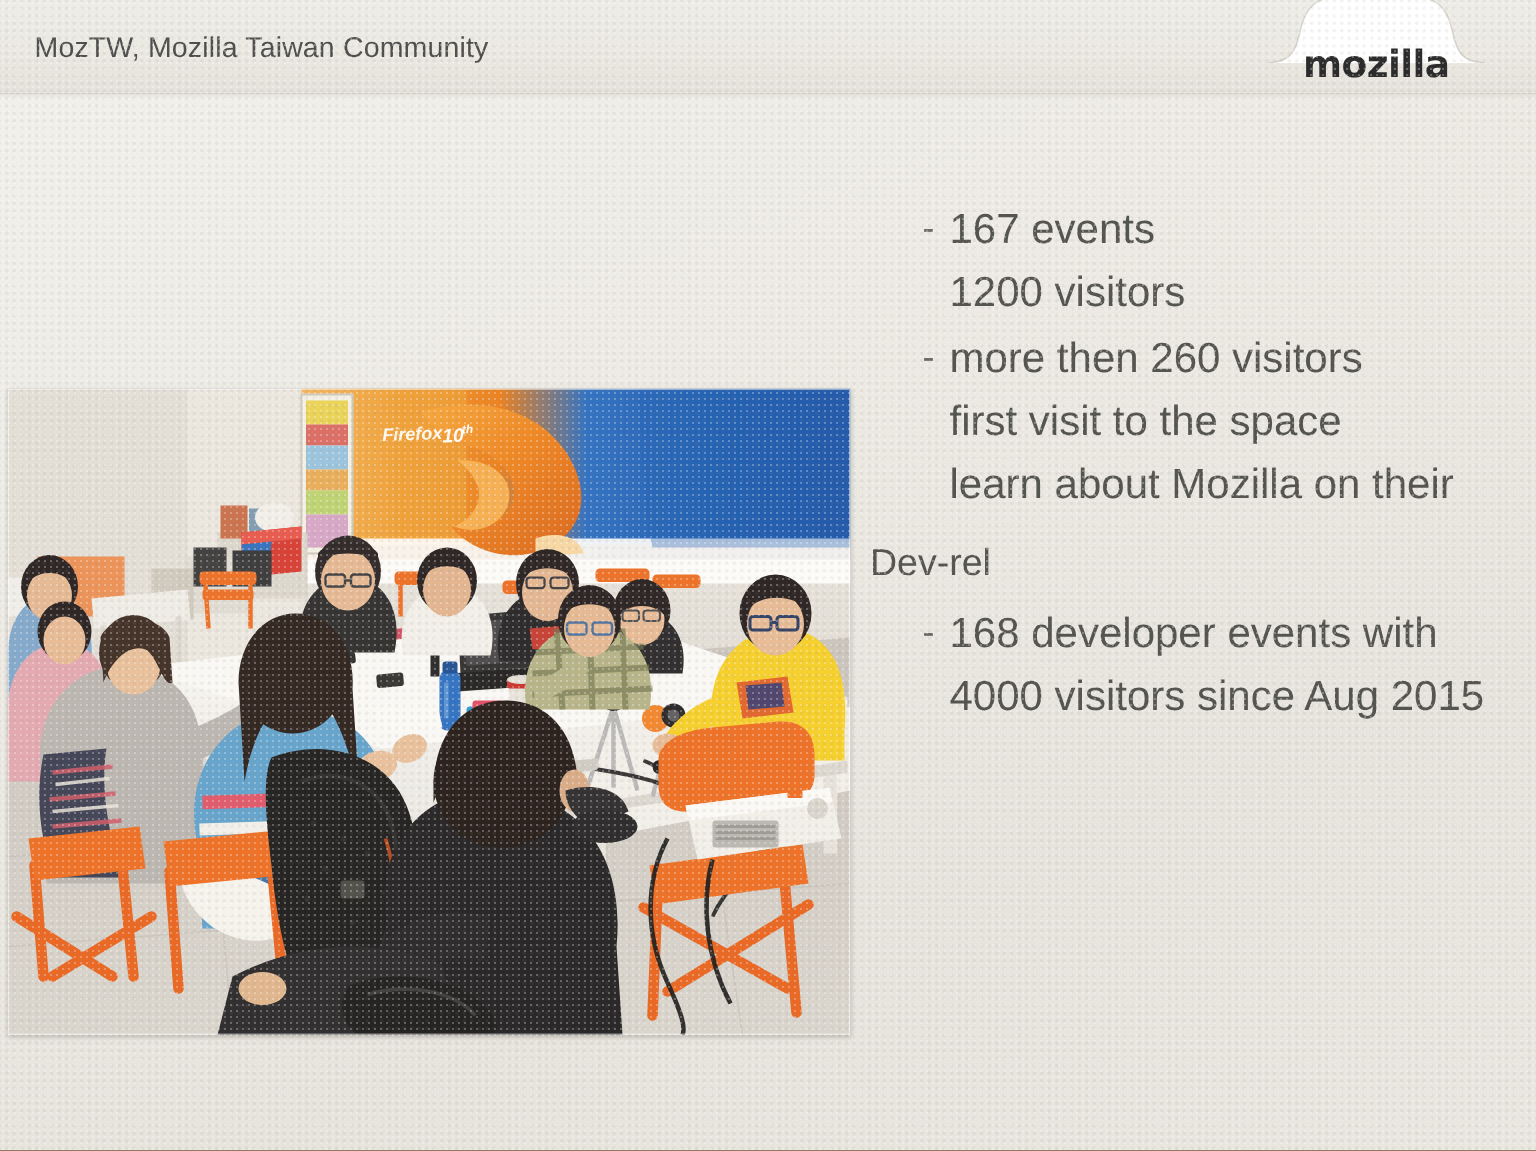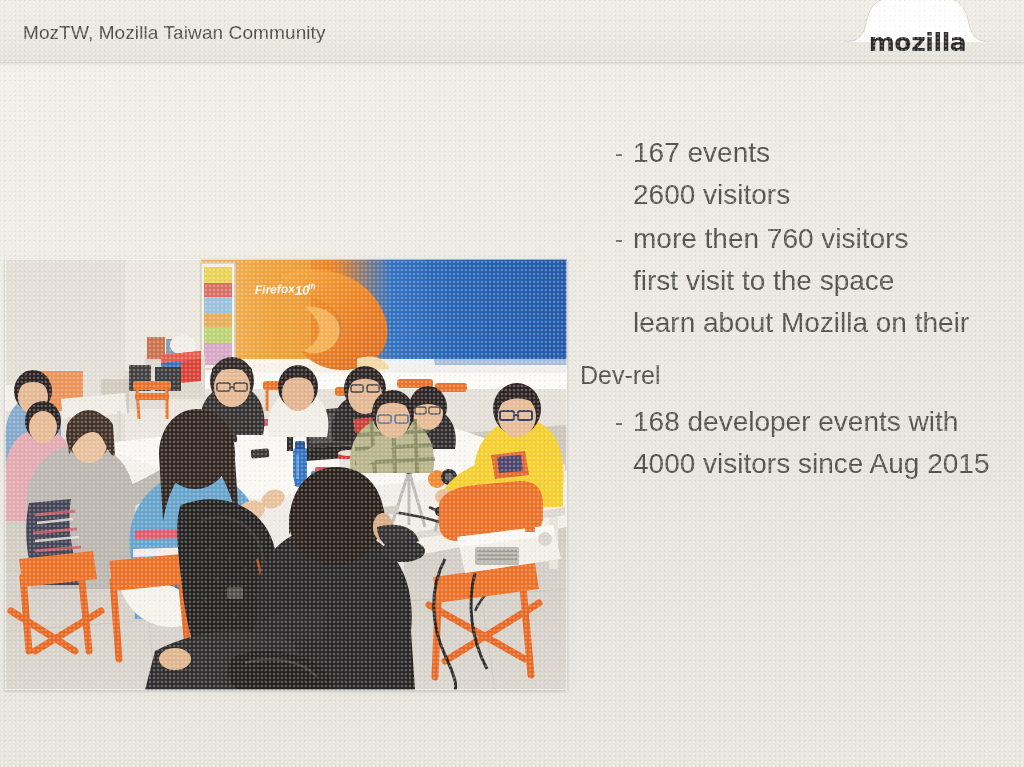--- a/index.html
+++ b/index.html
@@ -538,27 +538,27 @@
   </div>
 
   <div class="content">
 
 
     <div class="bullet-group">
       <div class="bullet">
         <span class="dash">-</span>
         <div class="lines">
           <div class="ln">167 events</div>
-          <div class="ln">2600 visitors</div>
+          <div class="ln">1200 visitors</div>
         </div>
       </div>
       <div class="bullet">
         <span class="dash">-</span>
         <div class="lines">
-          <div class="ln">more then 760 visitors</div>
+          <div class="ln">more then 260 visitors</div>
           <div class="ln">first visit to the space</div>
           <div class="ln">learn about Mozilla on their</div>
         </div>
       </div>
     </div>
 
     <div class="head-line second">Dev-rel</div>
 
     <div class="bullet-group">
       <div class="bullet">

